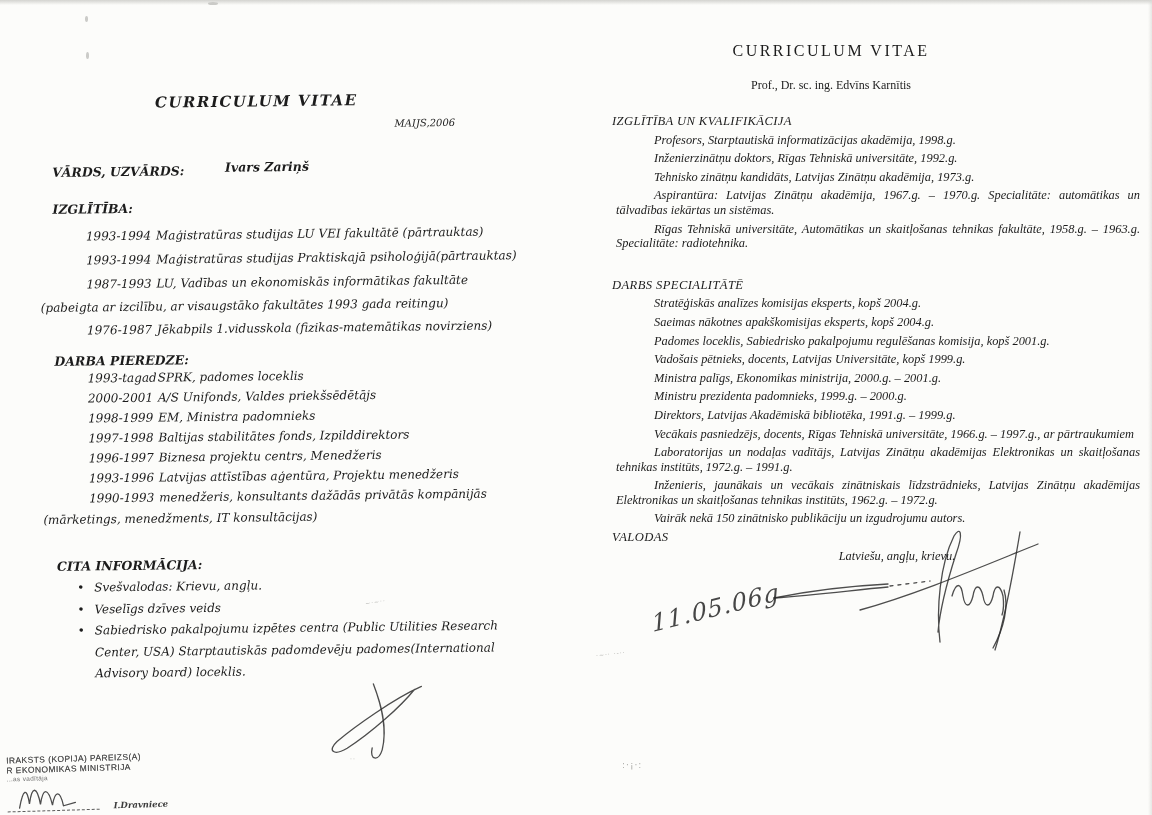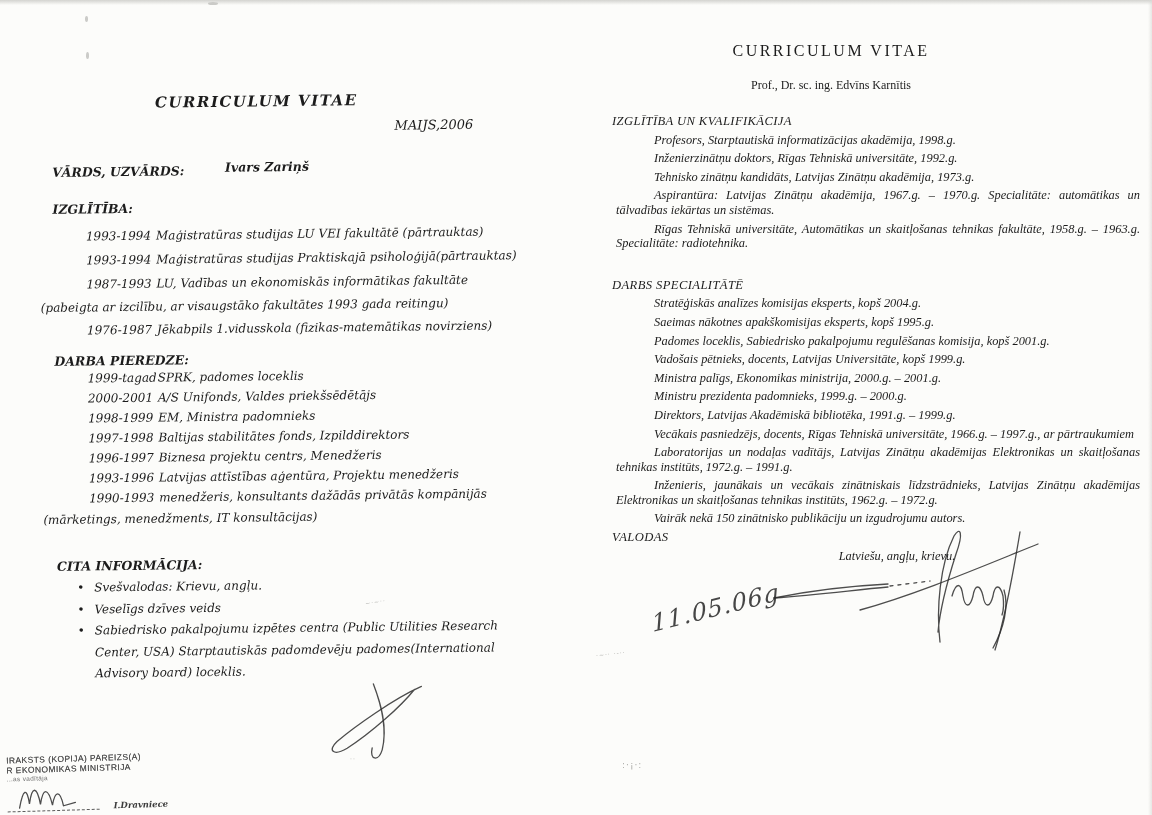--- a/index.html
+++ b/index.html
@@ -9,21 +9,21 @@
   .scan::before{content:"";position:absolute;left:0;top:0;width:100%;height:5px;
         background:linear-gradient(#c9c9c5,rgba(252,252,250,0));opacity:.8;z-index:5;pointer-events:none;}
   .scan::after{content:"";position:absolute;right:0;top:0;width:4px;height:100%;
         background:linear-gradient(to left,#d9d9d5,rgba(252,252,250,0));opacity:.6;z-index:5;pointer-events:none;}
 
   
   .page-left{position:absolute;left:0;top:0;width:576px;height:815px;
         font-family:"DejaVu Serif", serif;font-style:italic;transform:rotate(-0.7deg);}
   .lp-title{position:absolute;left:140px;top:92px;width:240px;text-align:center;
         font-weight:bold;font-size:15px;letter-spacing:1.5px;}
-  .lp-date{position:absolute;left:398px;top:119px;font-size:13px;}
+  .lp-date{position:absolute;left:398px;top:119px;font-size:10px;}
   .lp-label{font-weight:bold;font-size:12.5px;}
   .lp-namelabel{position:absolute;left:55px;top:162px;}
   .lp-name{position:absolute;left:228px;top:159px;font-size:12.5px;font-weight:bold;}
   .lp-h-edu{position:absolute;left:55px;top:199px;}
   .lp-h-work{position:absolute;left:55px;top:351px;}
   .lp-h-other{position:absolute;left:55px;top:556px;}
   .lp-rows{position:absolute;font-size:12px;}
   .lp-rows .row{display:flex;}
   .lp-rows .yr{width:70px;flex-shrink:0;}
   .lp-rows.edu{left:88px;top:222px;width:470px;}
@@ -98,21 +98,21 @@
       <div class="lp-note">(pabeigta ar izcilību, ar visaugstāko fakultātes 1993 gada reitingu)</div>
       <div class="row">
         <span class="yr">1976-1987</span>
         <span class="tx">Jēkabpils 1.vidusskola (fizikas-matemātikas novirziens)</span>
       </div>
     </div>
 
     <div class="lp-label lp-h-work">DARBA PIEREDZE:</div>
     <div class="lp-rows work">
       <div class="row">
-        <span class="yr">1999-tagad</span>
+        <span class="yr">1993-tagad</span>
         <span class="tx">SPRK, padomes loceklis</span>
       </div>
       <div class="row">
         <span class="yr">2000-2001</span>
         <span class="tx">A/S Unifonds, Valdes priekšsēdētājs</span>
       </div>
       <div class="row">
         <span class="yr">1998-1999</span>
         <span class="tx">EM, Ministra padomnieks</span>
       </div>
@@ -175,21 +175,21 @@
     <div class="rp-body">
       <div class="rp-h">IZGLĪTĪBA UN KVALIFIKĀCIJA</div>
       <p>Profesors, Starptautiskā informatizācijas akadēmija, 1998.g.</p>
       <p>Inženierzinātņu doktors, Rīgas Tehniskā universitāte, 1992.g.</p>
       <p>Tehnisko zinātņu kandidāts, Latvijas Zinātņu akadēmija, 1973.g.</p>
       <p>Aspirantūra: Latvijas Zinātņu akadēmija, 1967.g. – 1970.g. Specialitāte: automātikas un tālvadības iekārtas un sistēmas.</p>
       <p>Rīgas Tehniskā universitāte, Automātikas un skaitļošanas tehnikas fakultāte, 1958.g. – 1963.g. Specialitāte: radiotehnika.</p>
 
       <div class="rp-h work">DARBS SPECIALITĀTĒ</div>
       <p>Stratēģiskās analīzes komisijas eksperts, kopš 2004.g.</p>
-      <p>Saeimas nākotnes apakškomisijas eksperts, kopš 1995.g.</p>
+      <p>Saeimas nākotnes apakškomisijas eksperts, kopš 2004.g.</p>
       <p>Padomes loceklis, Sabiedrisko pakalpojumu regulēšanas komisija, kopš 2001.g.</p>
       <p>Vadošais pētnieks, docents, Latvijas Universitāte, kopš 1999.g.</p>
       <p>Ministra palīgs, Ekonomikas ministrija, 2000.g. – 2001.g.</p>
       <p>Ministru prezidenta padomnieks, 1999.g. – 2000.g.</p>
       <p>Direktors, Latvijas Akadēmiskā bibliotēka, 1991.g. – 1999.g.</p>
       <p>Vecākais pasniedzējs, docents, Rīgas Tehniskā universitāte, 1966.g. – 1997.g., ar pārtraukumiem</p>
       <p>Laboratorijas un nodaļas vadītājs, Latvijas Zinātņu akadēmijas Elektronikas un skaitļošanas tehnikas institūts, 1972.g. – 1991.g.</p>
       <p>Inženieris, jaunākais un vecākais zinātniskais līdzstrādnieks, Latvijas Zinātņu akadēmijas Elektronikas un skaitļošanas tehnikas institūts, 1962.g. – 1972.g.</p>
       <p>Vairāk nekā 150 zinātnisko publikāciju un izgudrojumu autors.</p>
 

